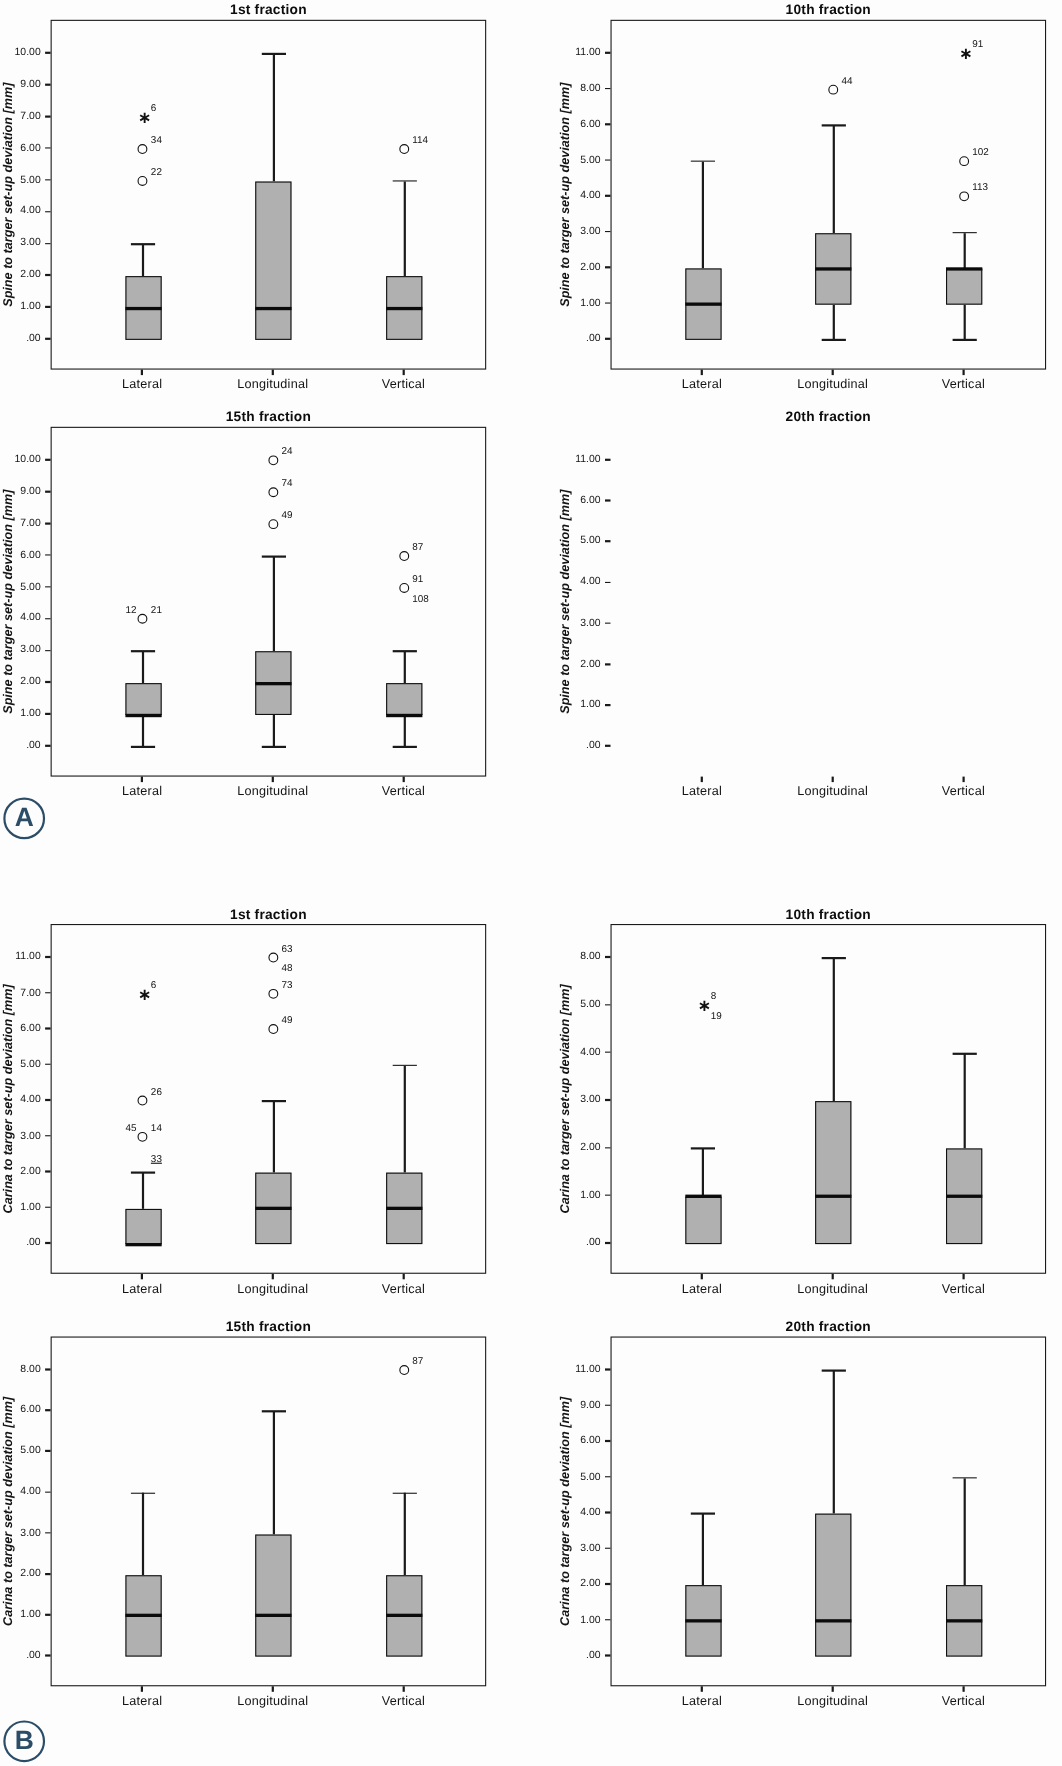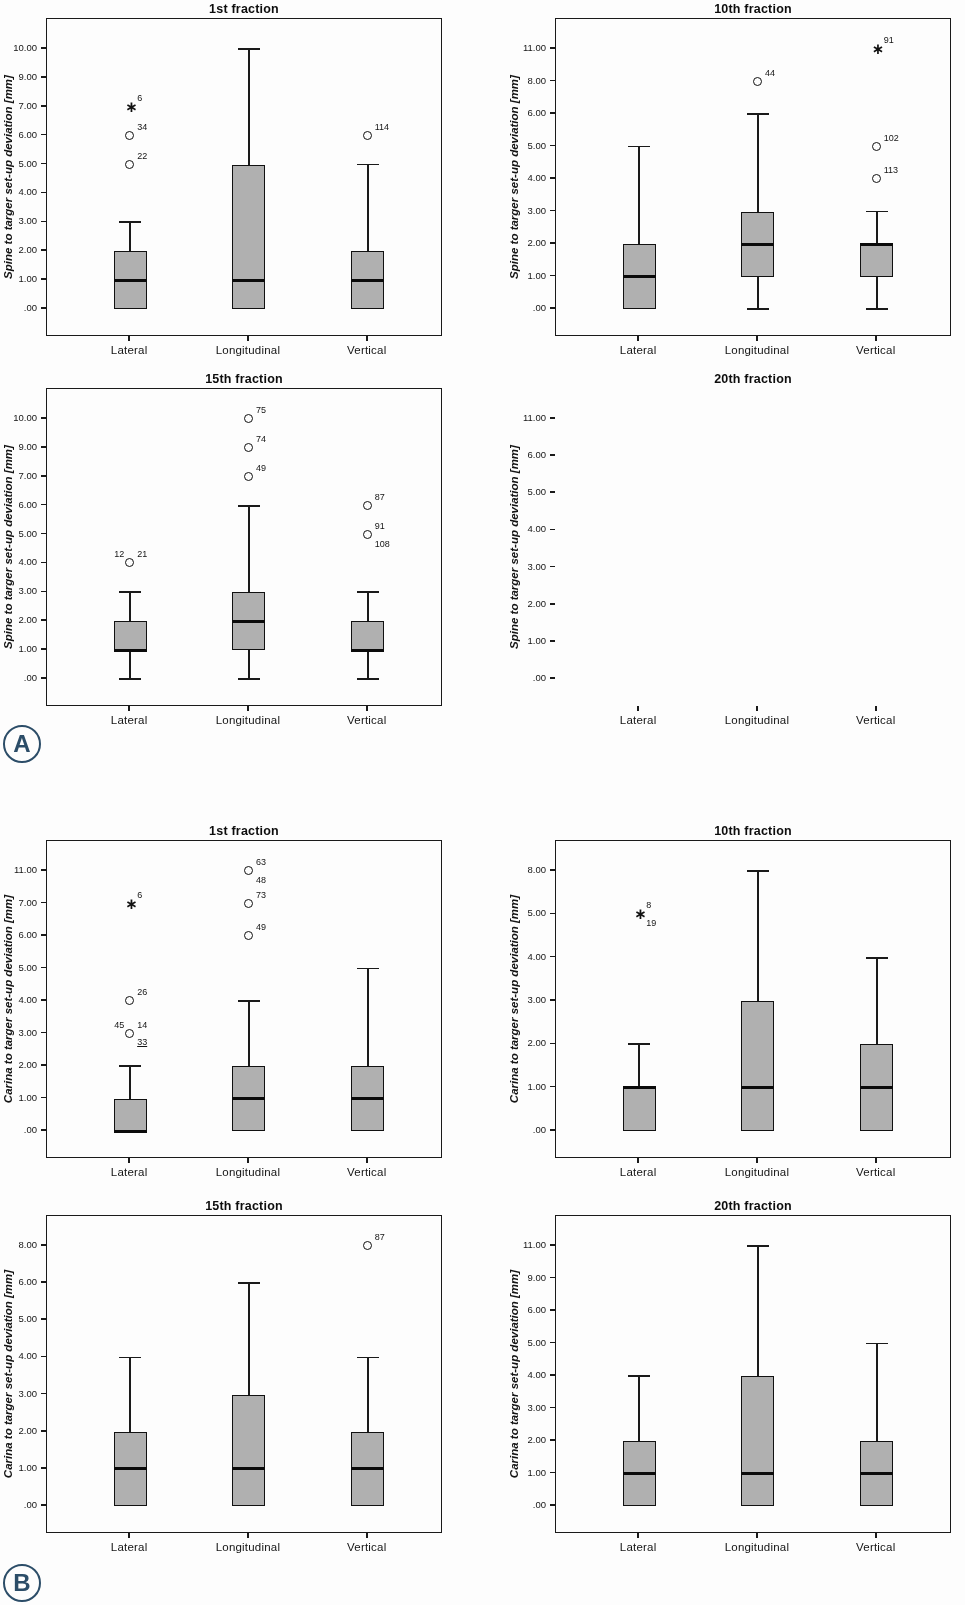--- a/index.html
+++ b/index.html
@@ -184,21 +184,21 @@
         <div class="cap" style="left: 190.96px; top: 115.767px; width: 22px;"></div>
         <div class="whisk" style="left: 201.06px; top: 261.111px; height: 28.8889px;"></div>
         <div class="cap" style="left: 190.96px; top: 289.1px; width: 22px;"></div>
         <div class="box" style="left: 185.46px; top: 203.333px; width: 33px; height: 57.7778px;"></div>
         <div class="med" style="left: 185.46px; top: 230.722px; width: 33px;"></div>
         <div class="out-circ" style="left: 196.96px; top: 82.7778px;"></div>
         <div class="outlab" style="left: 208.96px; top: 73.7778px;">49</div>
         <div class="out-circ" style="left: 196.96px; top: 53.8889px;"></div>
         <div class="outlab" style="left: 208.96px; top: 44.8889px;">74</div>
         <div class="out-circ" style="left: 196.96px; top: 25px;"></div>
-        <div class="outlab" style="left: 208.96px; top: 16px;">75</div>
+        <div class="outlab" style="left: 208.96px; top: 16px;">24</div>
         <div class="whisk" style="left: 319.86px; top: 203.333px; height: 28.8889px;"></div>
         <div class="cap" style="left: 309.76px; top: 202.433px; width: 22px;"></div>
         <div class="whisk" style="left: 319.86px; top: 261.111px; height: 28.8889px;"></div>
         <div class="cap" style="left: 309.76px; top: 289.1px; width: 22px;"></div>
         <div class="box" style="left: 304.26px; top: 232.222px; width: 33px; height: 28.8889px;"></div>
         <div class="med" style="left: 304.26px; top: 259.611px; width: 33px;"></div>
         <div class="out-circ" style="left: 315.76px; top: 140.556px;"></div>
         <div class="outlab" style="left: 327.76px; top: 131.556px;">91</div>
         <div class="outlab" style="left: 327.76px; top: 149.556px;">108</div>
         <div class="out-circ" style="left: 315.76px; top: 111.667px;"></div>
@@ -261,21 +261,21 @@
       <div class="sp-title" style="left: 46px; width: 396px;">1st fraction</div>
       <div class="ylab" style="left: 8px; top: 177px;">Carina to targer set-up deviation [mm]</div>
       <div class="frame" style="left: 46px; top: 18px; width: 396px; height: 318px;">
         <div class="whisk" style="left: 82.26px; top: 225px; height: 32.5px;"></div>
         <div class="cap" style="left: 72.16px; top: 224.1px; width: 22px;"></div>
         <div class="box" style="left: 66.66px; top: 257.5px; width: 33px; height: 32.5px;"></div>
         <div class="med" style="left: 66.66px; top: 288.5px; width: 33px;"></div>
         <div class="out-circ" style="left: 78.16px; top: 187.5px;"></div>
         <div class="outlab" style="left: 59.16px; top: 178.5px; width: 18px; text-align: right;">45</div>
         <div class="outlab" style="left: 90.16px; top: 178.5px;">14</div>
-        <div class="outlab" style="left: 90.16px; top: 196px; text-decoration: underline;">33</div>
+        <div class="outlab" style="left: 90.16px; top: 207px; text-decoration: underline;">33</div>
         <div class="out-circ" style="left: 78.16px; top: 155px;"></div>
         <div class="outlab" style="left: 90.16px; top: 146px;">26</div>
         <div class="out-ast" style="left: 78.16px; top: 57.5px;">∗</div>
         <div class="outlab" style="left: 90.16px; top: 48.5px;">6</div>
         <div class="whisk" style="left: 201.06px; top: 160px; height: 65px;"></div>
         <div class="cap" style="left: 190.96px; top: 159.1px; width: 22px;"></div>
         <div class="box" style="left: 185.46px; top: 225px; width: 33px; height: 65px;"></div>
         <div class="med" style="left: 185.46px; top: 256px; width: 33px;"></div>
         <div class="out-circ" style="left: 196.96px; top: 90px;"></div>
         <div class="outlab" style="left: 208.96px; top: 81px;">49</div>

